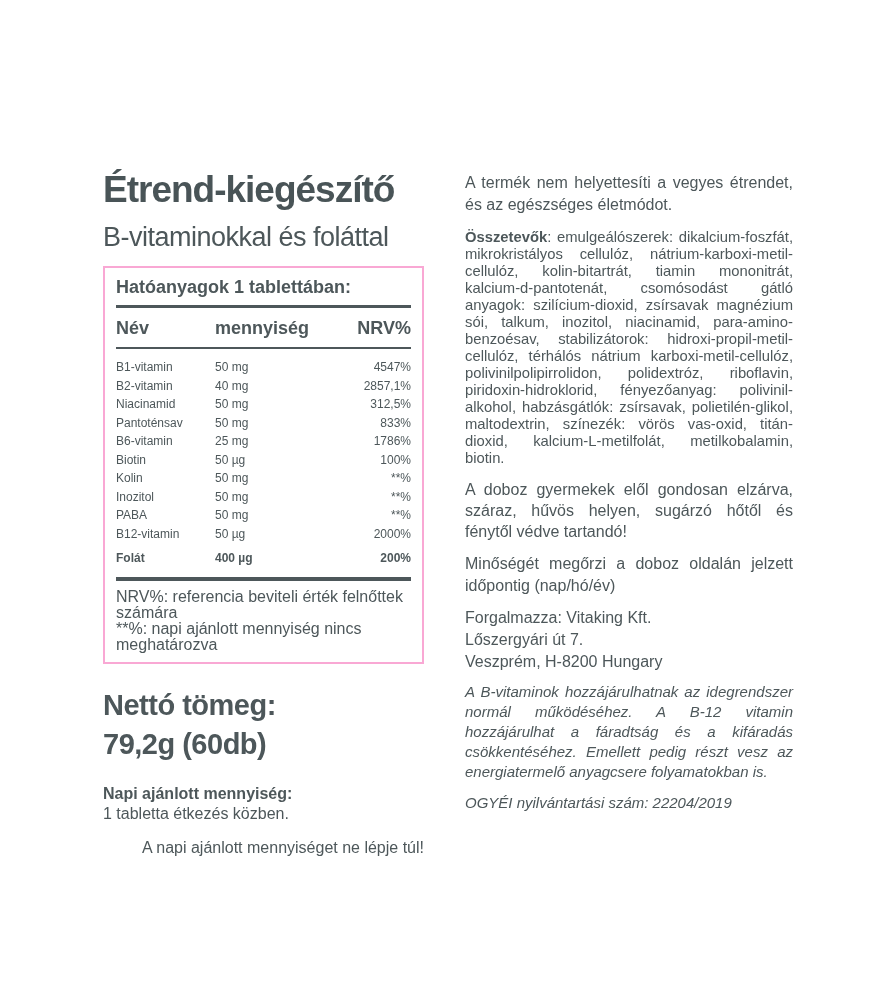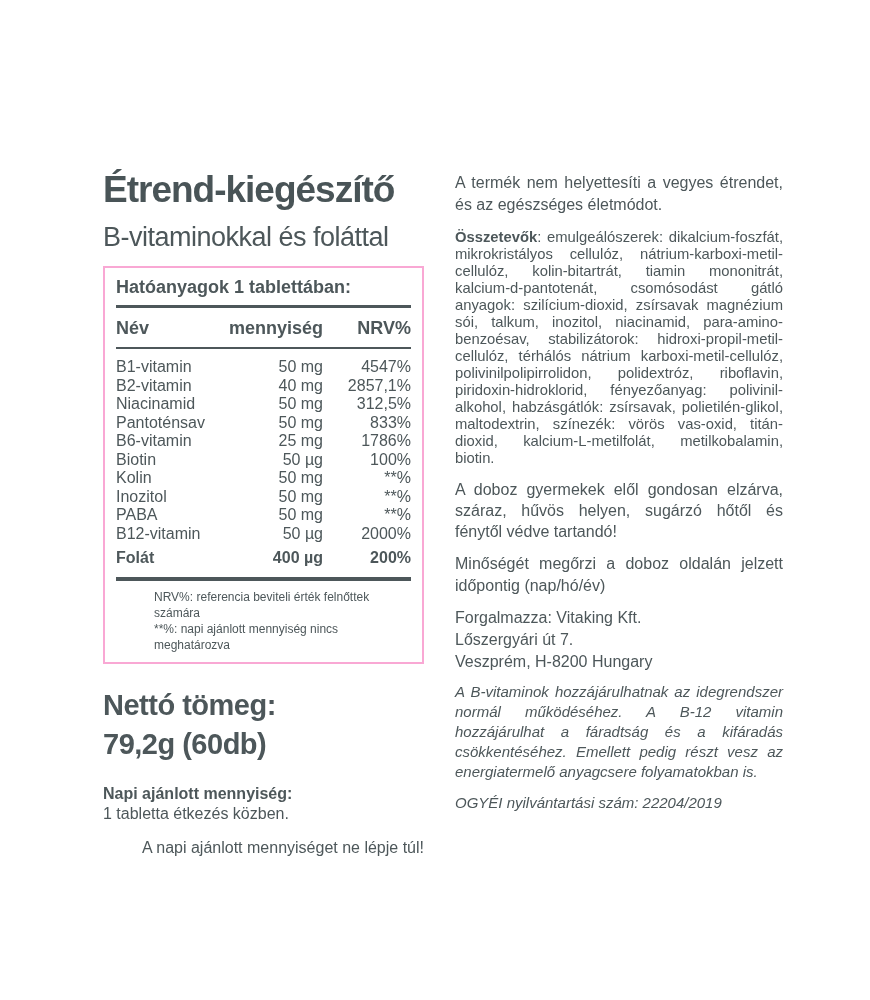--- a/index.html
+++ b/index.html
@@ -1,38 +1,38 @@
 <!DOCTYPE html>
 <html><head>
 <meta charset="utf-8">
 <style>
   html,body { margin:0; padding:0; background:#ffffff; }
   .page {
     position:relative; width:870px; height:1000px; background:#ffffff;
     font-family:"Liberation Sans", sans-serif; color:#4d575a; overflow:hidden;
   }
   .col-left  { position:absolute; left:103px; top:170px; width:321px; }
-  .col-right { position:absolute; left:455px; top:172px; width:328px; }
+  .col-right { position:absolute; left:465px; top:172px; width:328px; }
 
   .title    { font-size:37px; font-weight:bold; letter-spacing:-1px; line-height:40px; color:#49545​7; color:#495457; }
   .subtitle { font-size:27px; font-weight:normal; letter-spacing:-0.5px; line-height:32px; margin-top:11px; }
 
   .facts-box { margin-top:13px; border:2px solid #f9a8d4; padding:9px 11px 9px 11px; }
   .facts-title { font-size:18px; font-weight:bold; }
   .rule       { background:#4d575a; border:0; }
   .rule-a     { height:3px; margin:7px 0 9px 0; }
   .rule-b     { height:2px; margin:8px 0 9px 0; }
   .rule-c     { height:4px; margin:9px 0 8px 0; }
-  .frow { display:flex; align-items:baseline; font-size:16px; line-height:18.5px; }
+  .frow { display:flex; align-items:baseline; font-size:12px; line-height:18.5px; }
   .frow.head { font-size:18px; font-weight:bold; line-height:22px; }
   .c-name { flex:1; text-align:left; }
-  .c-amt  { width:108px; text-align:right; }
+  .c-amt  { width:108px; text-align:left; }
   .c-nrv  { width:88px;  text-align:right; }
   .facts-rows .frow:last-child { margin-top:6px;font-weight:bold; }
-  .footnotes { font-size:12px; line-height:16px;margin-left:38px; }
+  .footnotes { font-size:16px; line-height:16px; }
 
   .net-block { margin-top:22px; font-size:29px; font-weight:bold; line-height:39px; letter-spacing:-0.5px; }
   .daily-block { margin-top:20px; font-size:16px; line-height:20px; }
   .daily-label { font-weight:bold; }
   .warning { margin:14px 0 0 0; font-size:16px; line-height:20px;text-align:right; }
 
   .col-right p { margin:0; }
   .p-disclaimer { font-size:16px;   line-height:22px; text-align:justify; margin-bottom:13px !important; }
   .p-ingredients{ font-size:14.8px; line-height:17px; text-align:justify; margin-bottom:12px !important; }
   .p-storage    { font-size:16px;   line-height:21px; text-align:justify; margin-bottom:11px !important; }

